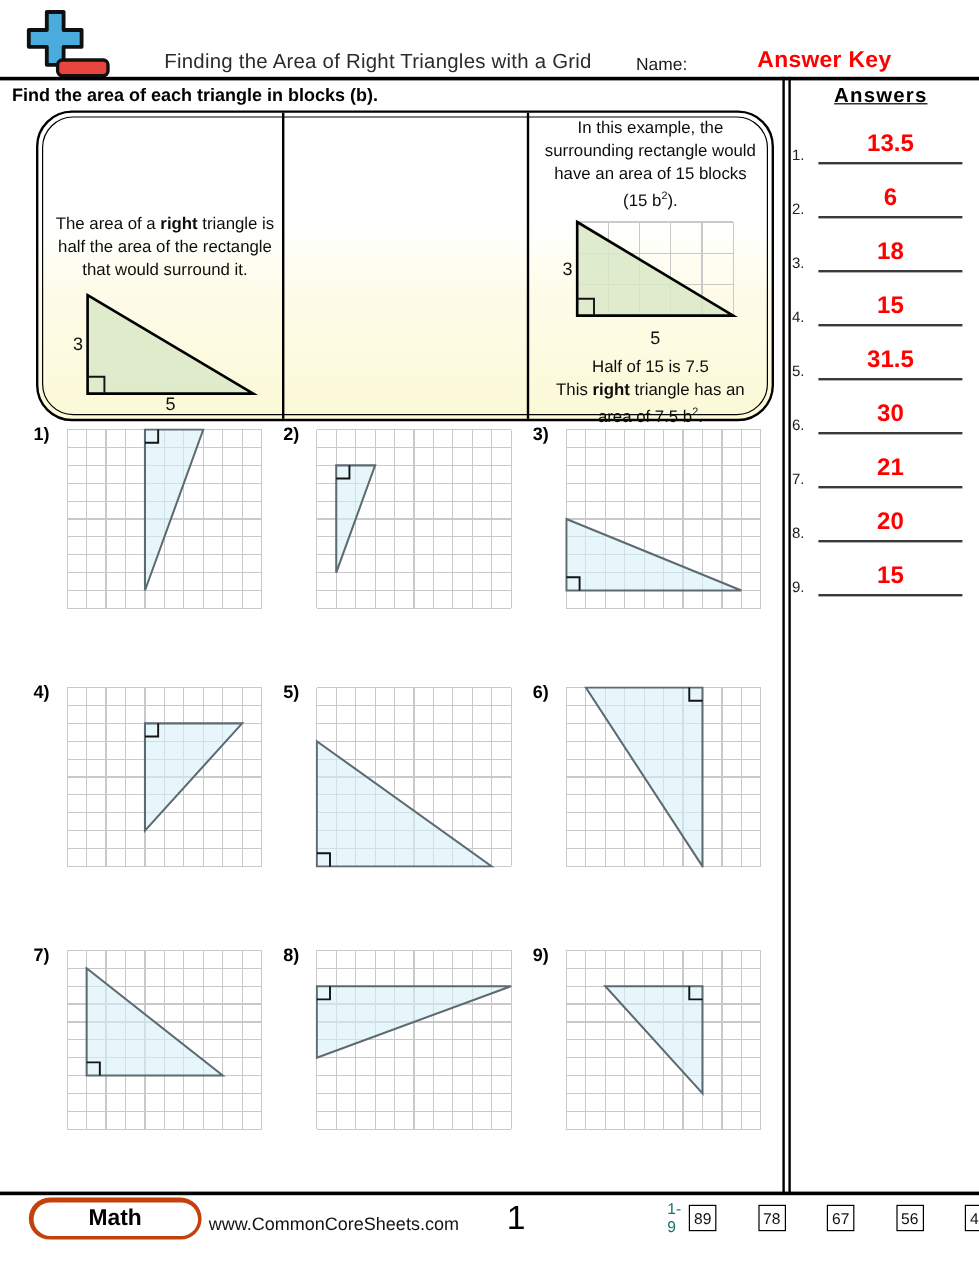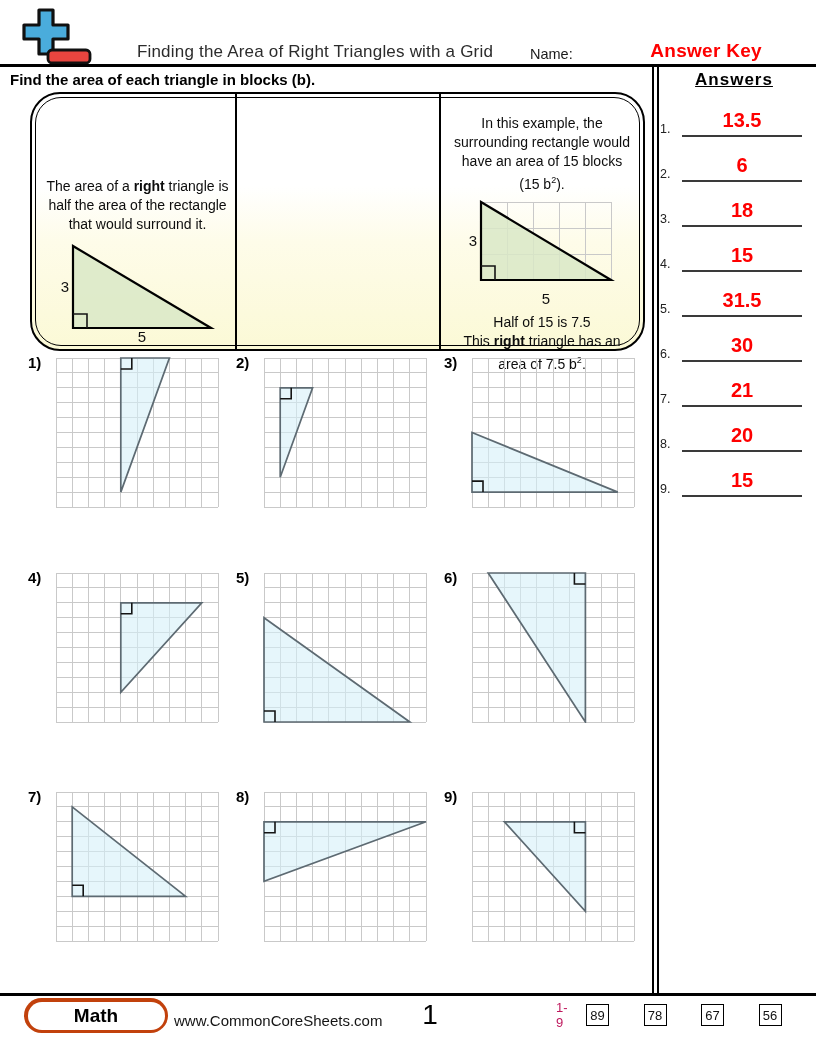--- a/index.html
+++ b/index.html
@@ -9,21 +9,21 @@
   *{margin:0;padding:0;box-sizing:border-box;}
   html,body{background:#e9e9e9;}
   .page{position:relative;width:816px;height:1056px;background:#fff;margin:0 auto;
         font-family:"Liberation Sans", sans-serif;color:#111;overflow:hidden;}
 
   
   .logo{position:absolute;left:12px;top:6px;width:84px;height:60px;}
   .title{position:absolute;left:100px;top:42px;width:430px;text-align:center;
          font-size:17px;font-weight:500;color:#2c2c2c;letter-spacing:.2px;}
   .name-label{position:absolute;left:530px;top:46px;font-size:14.5px;color:#1a1a1a;}
-  .name-value{position:absolute;left:612px;top:40px;width:150px;text-align:right;
+  .name-value{position:absolute;left:612px;top:40px;width:150px;text-align:center;
               font-size:19px;font-weight:700;color:var(--red);letter-spacing:.3px;}
   .rule-top{position:absolute;left:0;top:64px;width:816px;height:3px;background:#000;}
   .instruction{position:absolute;left:10px;top:71px;font-size:15px;font-weight:700;color:#000;}
 
   
   .vsep{position:absolute;left:652px;top:64px;height:931px;width:7px;
         border-left:2px solid #000;border-right:2px solid #000;}
 
   
   .answers-title{position:absolute;left:660px;top:70px;width:148px;text-align:center;
@@ -52,21 +52,21 @@
 
   
   .rule-bottom{position:absolute;left:0;top:993px;width:816px;height:2.5px;background:#000;}
   .pill{position:absolute;left:24px;top:998px;width:144px;height:35px;background:#c2410c;border-radius:18px;}
   .pill-inner{position:absolute;inset:3.5px;background:#fff;border-radius:14px;
               display:flex;align-items:center;justify-content:center;
               font-size:19px;font-weight:700;color:#000;}
   .website{position:absolute;left:174px;top:1012px;font-size:15px;color:#141414;}
   .page-num{position:absolute;left:400px;top:999px;width:60px;text-align:center;font-size:28px;color:#000;}
   .scorebar{position:absolute;left:556px;top:1000px;display:flex;align-items:center;}
-  .score-label{font-size:13px;margin-right:20px;color:#be185d;}
+  .score-label{font-size:13px;margin-right:8px;color:#0f766e;}
   .score-cell{width:23px;height:22px;border:1.5px solid #000;margin-left:-1.5px;
               display:flex;align-items:center;justify-content:center;font-size:13px;color:#111;background:#fff;}
   .score-cell.hl{background:var(--score-blue);}
 </style>
 </head>
 <body>
 
 <div class="page">
 
   <svg class="logo" viewBox="0 0 84 60">
@@ -134,21 +134,21 @@
       <div class="ex-fig" id="ex-left-fig"><svg width="170" height="104" viewBox="0 0 170 104">
             <polygon points="20,6 158,88 20,88" fill="#d9e8c7" fill-opacity="0.85" stroke="#000" stroke-width="2.2"></polygon>
             <polyline points="20,74 34,74 34,88" fill="none" stroke="#141414" stroke-width="1.6"></polyline>
             <text x="12" y="52" text-anchor="middle" font-size="15" fill="#111">3</text>
             <text x="89" y="102" text-anchor="middle" font-size="15" fill="#111">5</text>
           </svg></div>
     </div>
 
     <div class="ex-cell" style="left:205px;width:202px;"></div>
 
-    <div class="ex-cell" style="left:409px;width:202px;padding-top:20px;">
+    <div class="ex-cell" style="left:409px;width:202px;padding-top:3px;">
       <div class="ex-lines" id="ex-right-intro">
           <div><span>In this example, the</span></div>
           <div><span>surrounding rectangle would</span></div>
           <div><span>have an area of 15 blocks</span></div>
           <div><span>(15 b</span><sup>2</sup><span>).</span></div>
         </div>
       <div class="ex-fig" id="ex-right-fig" style="margin-top:2px;"><svg width="170" height="110" viewBox="0 0 170 110">
             <line x1="24" y1="6" x2="24" y2="84" stroke="#c9c9c9" stroke-width="1" shape-rendering="crispEdges"></line>
             <line x1="50" y1="6" x2="50" y2="84" stroke="#c9c9c9" stroke-width="1" shape-rendering="crispEdges"></line>
             <line x1="76" y1="6" x2="76" y2="84" stroke="#c9c9c9" stroke-width="1" shape-rendering="crispEdges"></line>

